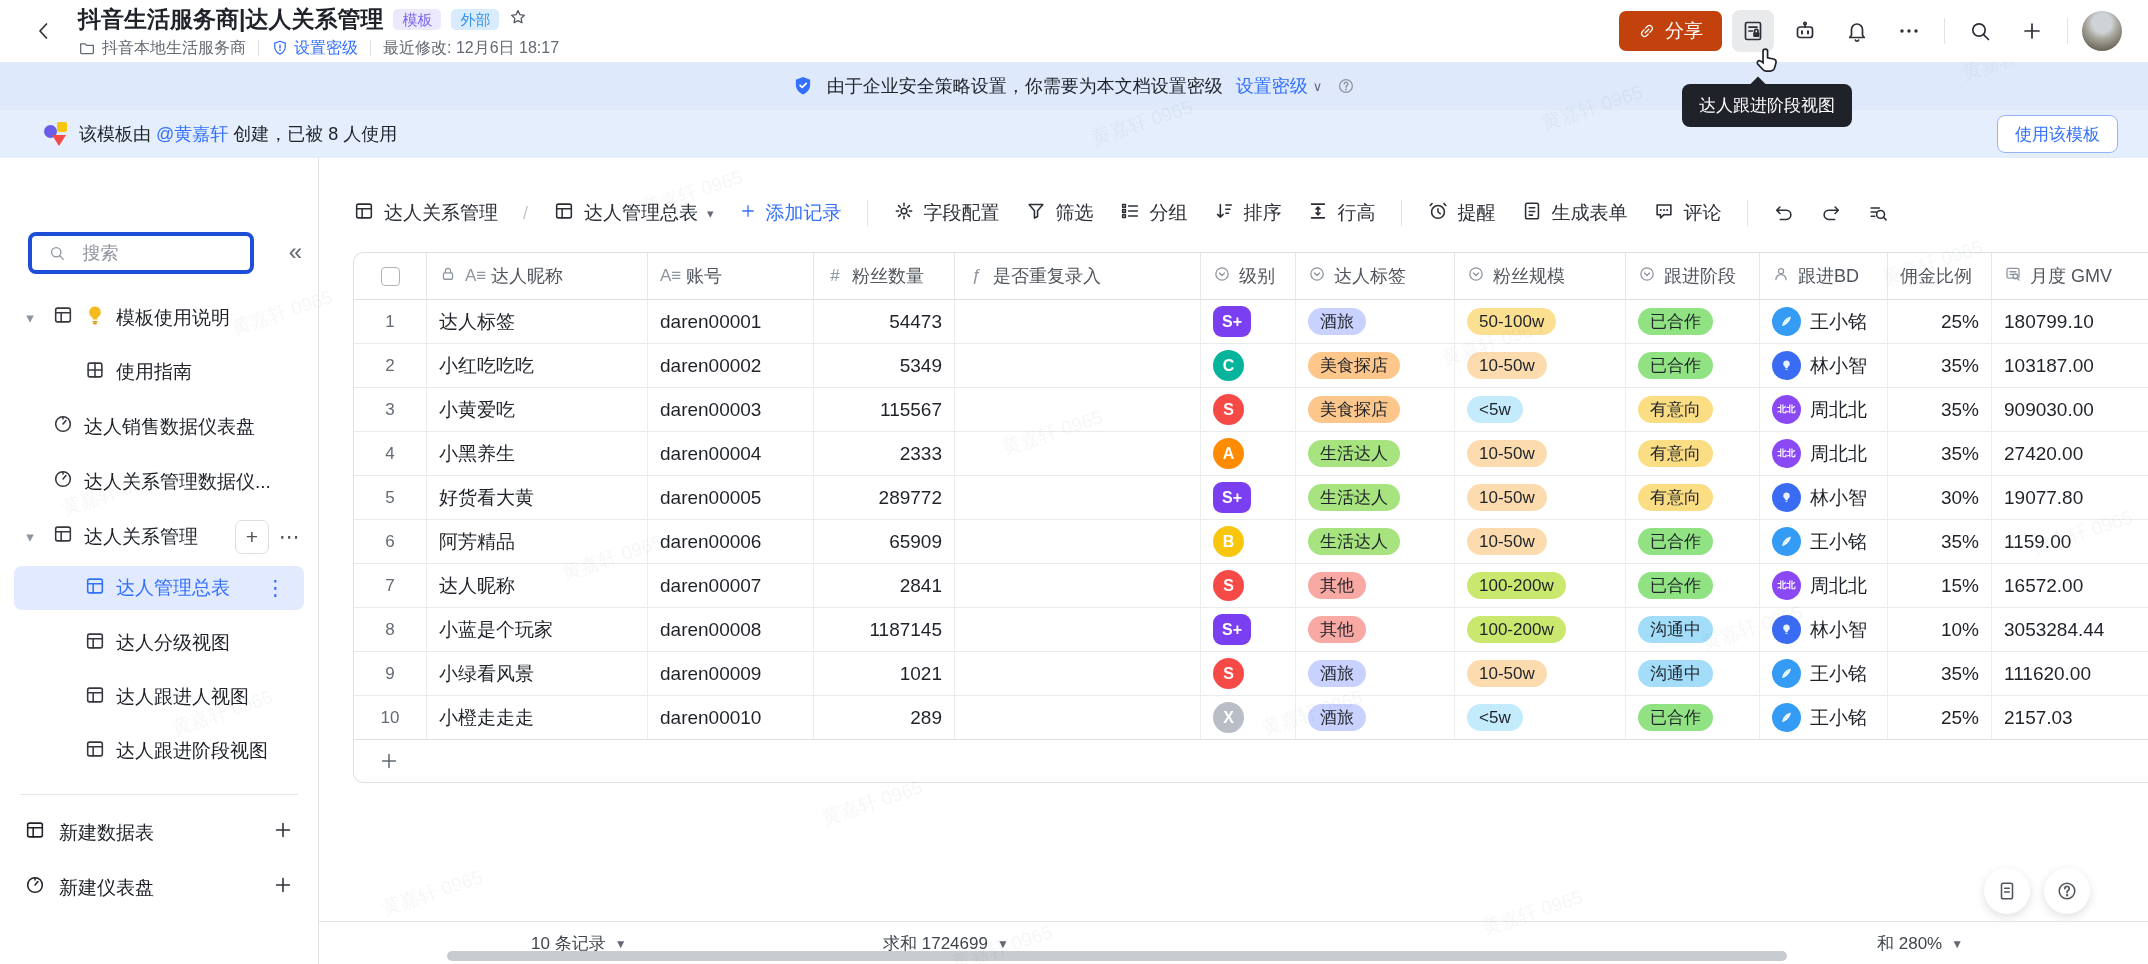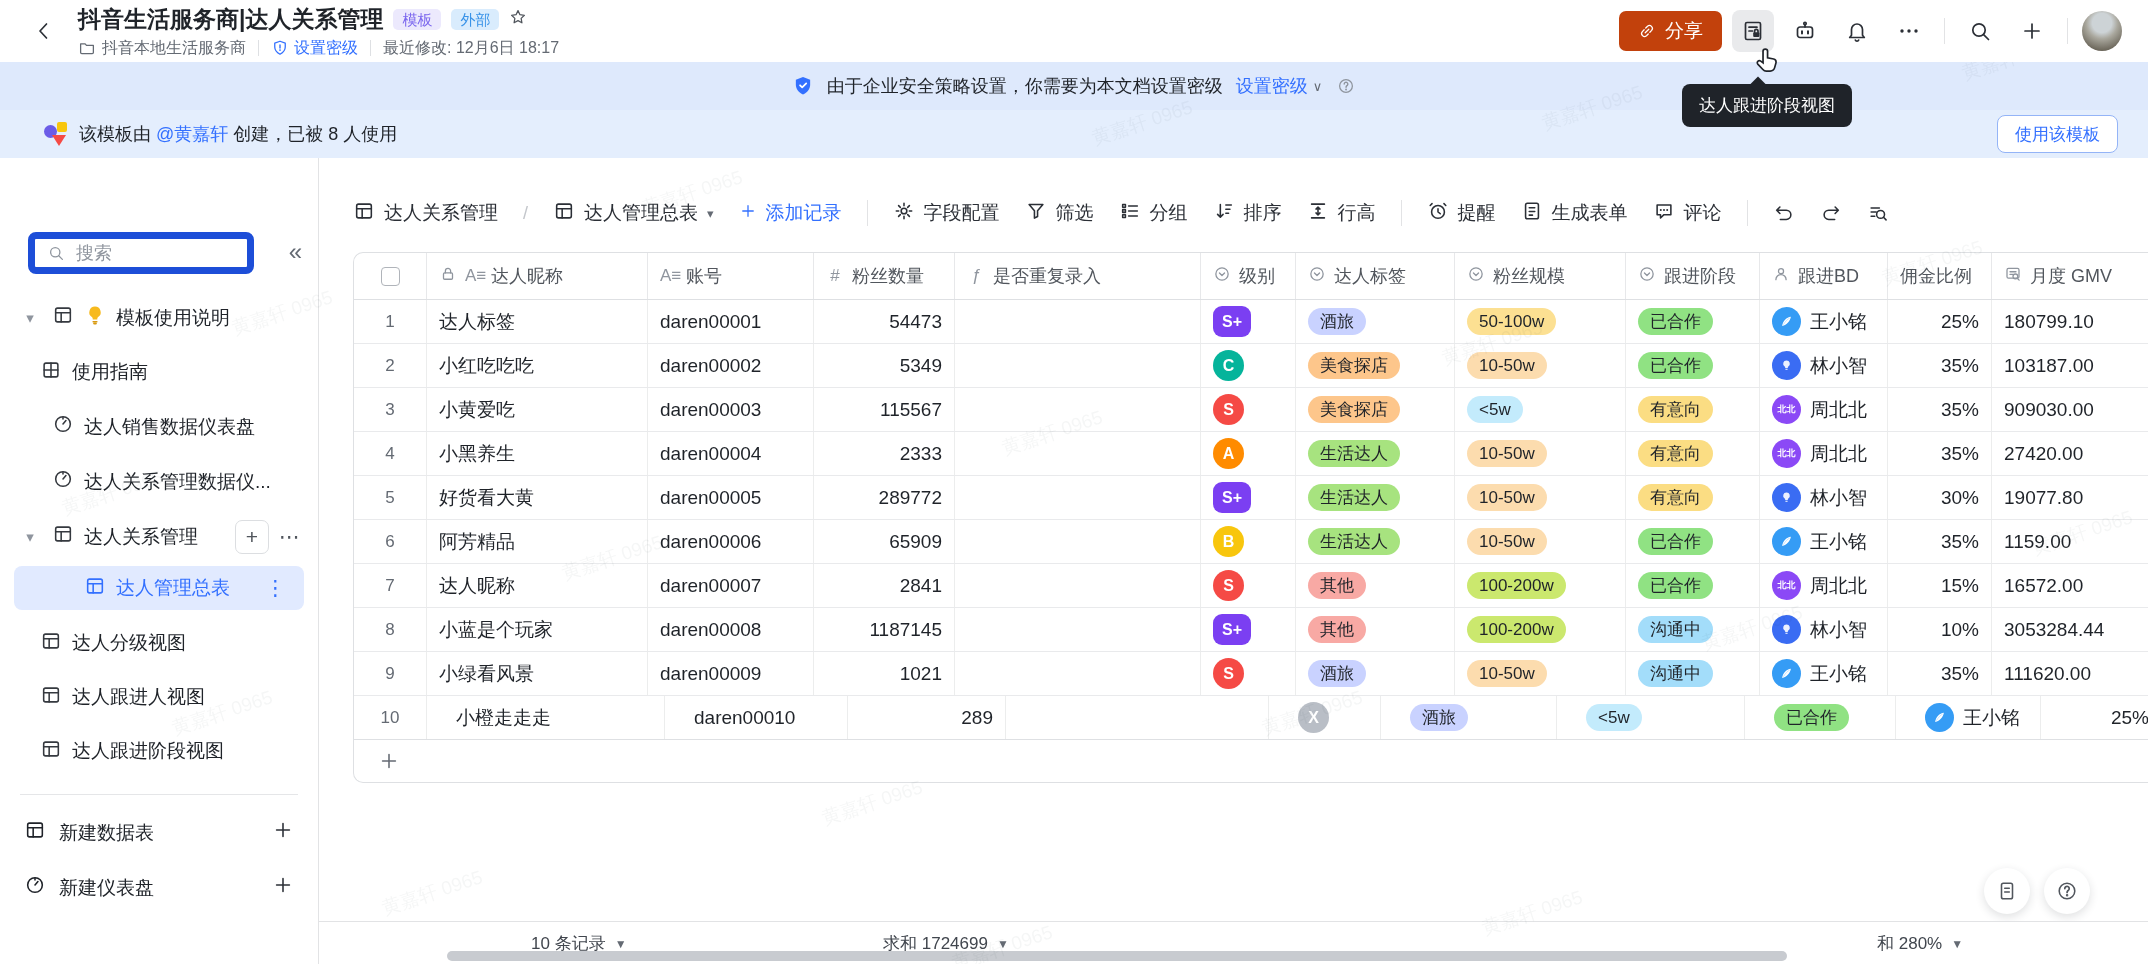--- a/index.html
+++ b/index.html
@@ -37,29 +37,29 @@
   .use-btn{margin-left:auto;height:36px;padding:0 17px;border:1px solid #94b4f7;color:#3370ff;background:#fff;border-radius:8px;font-size:17px;display:flex;align-items:center;cursor:pointer;}
   .tpl-logo{width:24px;height:24px;position:relative;flex:none;}
   .tpl-logo i{position:absolute;display:block;}
   .tpl-logo .a{width:13px;height:13px;border-radius:50%;background:#6b5ce7;left:0;top:3px;}
   .tpl-logo .b{width:10px;height:10px;background:#f8c60d;right:1px;top:0;border-radius:2px;}
   .tpl-logo .c{width:0;height:0;border-left:7px solid transparent;border-right:7px solid transparent;border-top:11px solid #f54a45;right:2px;bottom:0;}
 
   
   .main{display:flex;height:806px;position:relative;}
   .sidebar{width:318px;flex:none;border-right:1px solid #e2e3e5;padding-top:74px;position:relative;background:#fff;}
-  .sbox{margin-left:28px;width:226px;height:42px;border:7px solid #1d4ed8;border-radius:8px;display:flex;align-items:center;padding:0 12px;gap:9px;color:#8f959e;box-sizing:border-box;}
+  .sbox{margin-left:28px;width:226px;height:42px;border:4px solid #1d4ed8;border-radius:8px;display:flex;align-items:center;padding:0 12px;gap:15px;color:#8f959e;box-sizing:border-box;justify-content:center;}
   .sbox input{border:none;outline:none;font-size:18px;color:#1f2329;width:150px;background:transparent;font-family:inherit;}
   .sbox input::placeholder{color:#8f959e;}
   .collapse{position:absolute;right:16px;top:80px;color:#646a73;font-size:24px;cursor:pointer;}
   .slist{margin-top:16px;}
   .sitem{height:55px;display:flex;align-items:center;padding:0 16px 0 18px;gap:10px;font-size:19px;color:#1f2329;cursor:pointer;}
   .sitem .caret{width:24px;color:#8f959e;font-size:15px;text-align:center;flex:none;}
   .sitem .sic{color:#35393f;}
-  .sitem.view{padding-left:40px;height:54px;}
+  .sitem.view{padding-left:84px;height:54px;}
   .sitem.selected{background:#e1eaff;border-radius:8px;margin:2px 14px 6px;height:44px;padding-left:70px;color:#3370ff;}
   .sitem.selected .sic{color:#3370ff;}
   .sitem .spacer{flex:1;}
   .mini-btn{width:32px;height:32px;border:1px solid #dcdee1;border-radius:7px;display:flex;align-items:center;justify-content:center;color:#50555c;font-size:21px;flex:none;cursor:pointer;}
   .dots{color:#50555c;font-size:21px;letter-spacing:2px;cursor:pointer;}
   .sdivider{height:1px;background:#e5e6e8;margin:16px 20px 10px;}
   .sfoot{height:55px;display:flex;align-items:center;padding:0 24px;gap:13px;font-size:19px;color:#1f2329;cursor:pointer;}
   .sfoot .plusr{margin-left:auto;color:#2b2f36;}
 
   .content{flex:1;position:relative;background:#fff;overflow:hidden;}
@@ -73,21 +73,21 @@
   
   .tablewrap{--cols:73px 221px 166px 141px 246px 95px 159px 171px 134px 128px 104px 158px;
      margin:16px 0 0 34px;width:1796px;box-sizing:border-box;border:1px solid #dee0e3;border-right:none;border-radius:10px 0 0 10px;}
   .thead{display:grid;grid-template-columns:var(--cols);height:46px;border-bottom:1px solid #dee0e3;color:#51565d;font-size:18px;}
   .hcell{display:flex;align-items:center;padding:0 12px;gap:8px;border-right:1px solid #e7e8ea;overflow:hidden;white-space:nowrap;box-sizing:border-box;cursor:pointer;}
   .hcell:last-child{border-right:none;}
   .hcell.cbx{justify-content:center;padding:0;}
   .cb{width:17px;height:17px;border:1.6px solid #b0b4ba;border-radius:4px;}
   .ficon{color:#8f959e;font-size:17px;width:18px;text-align:center;flex:none;}
   .trow{display:grid;grid-template-columns:var(--cols);height:43px;border-bottom:1px solid #e9eaec;font-size:19px;color:#1f2329;}
-  .trow:last-of-type{border-bottom:1px solid #dee0e3;gap:17px;}
+  .trow:last-of-type{border-bottom:1px solid #dee0e3;}
   .tcell{display:flex;align-items:center;padding:0 12px;border-right:1px solid #eceded;white-space:nowrap;overflow:hidden;box-sizing:border-box;}
   .tcell:last-child{border-right:none;}
   .tcell.num{justify-content:center;color:#646a73;font-size:17px;padding:0;}
   .tcell.right{justify-content:flex-end;}
   .lvl{min-width:31px;height:31px;border-radius:50%;color:#fff;font-size:16px;font-weight:700;display:inline-flex;align-items:center;justify-content:center;box-sizing:border-box;}
   .lvl.pill{border-radius:9px;padding:0 9px;}
   .tag{padding:4px 12px;border-radius:14px;font-size:17px;color:#1f2329;line-height:1.15;}
   .av{width:29px;height:29px;border-radius:50%;display:inline-flex;align-items:center;justify-content:center;margin-right:9px;color:#fff;flex:none;}
   .av .initials{font-size:9px;font-weight:700;letter-spacing:0;}
   .av svg{width:15px;height:15px;stroke:#fff;fill:#fff;stroke-width:1;}

